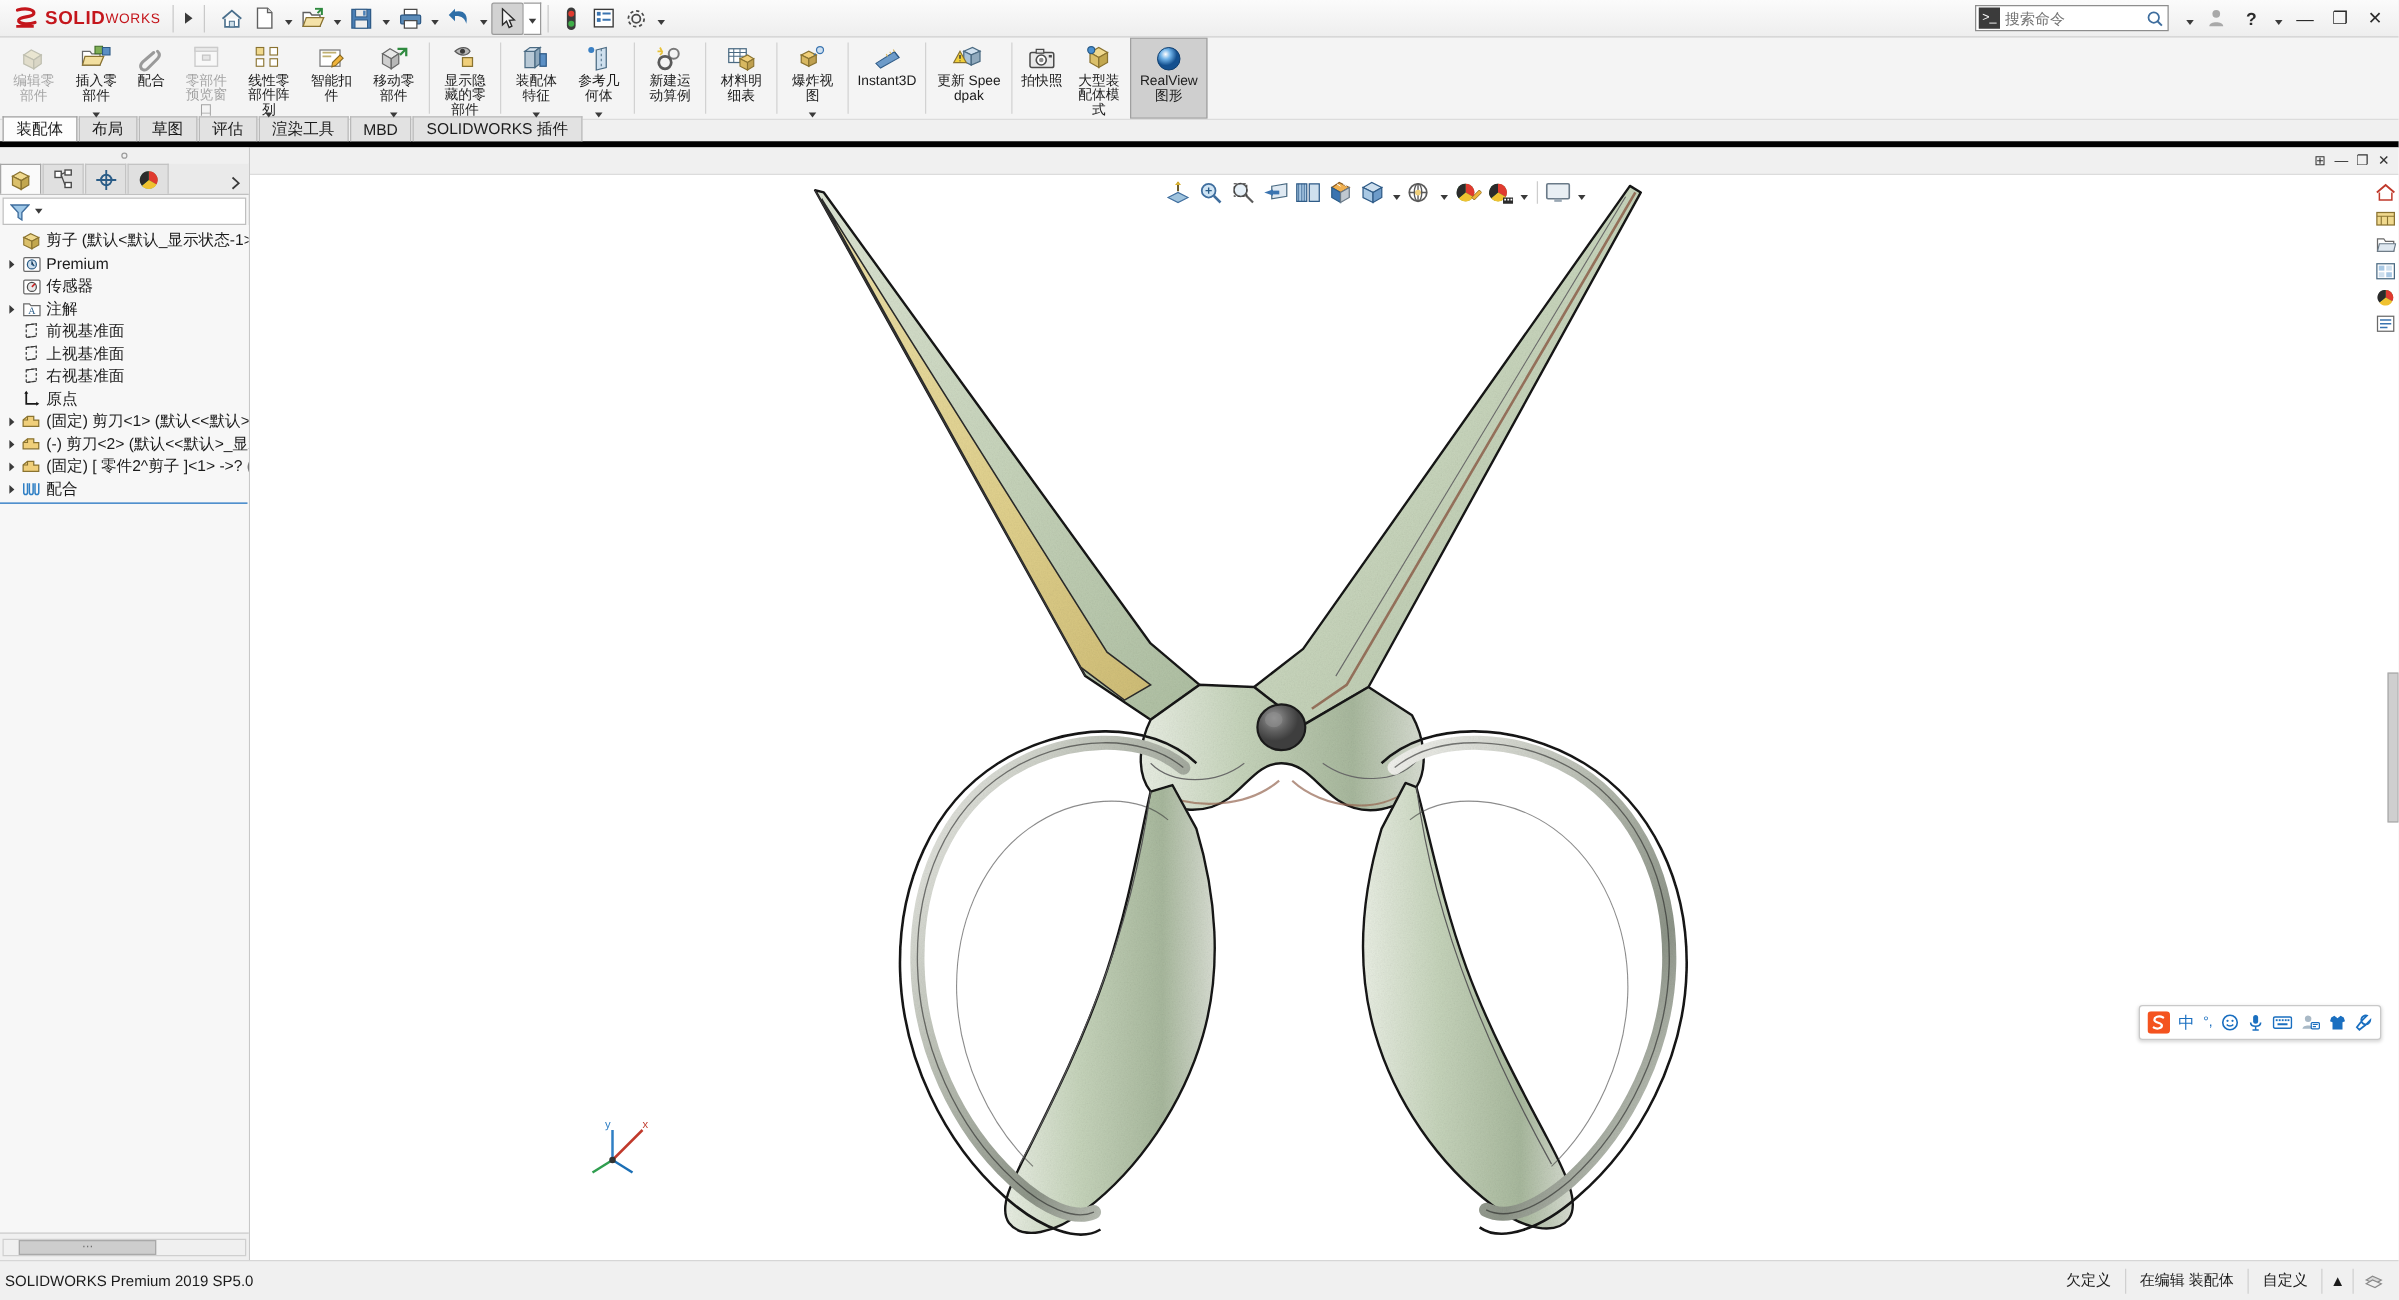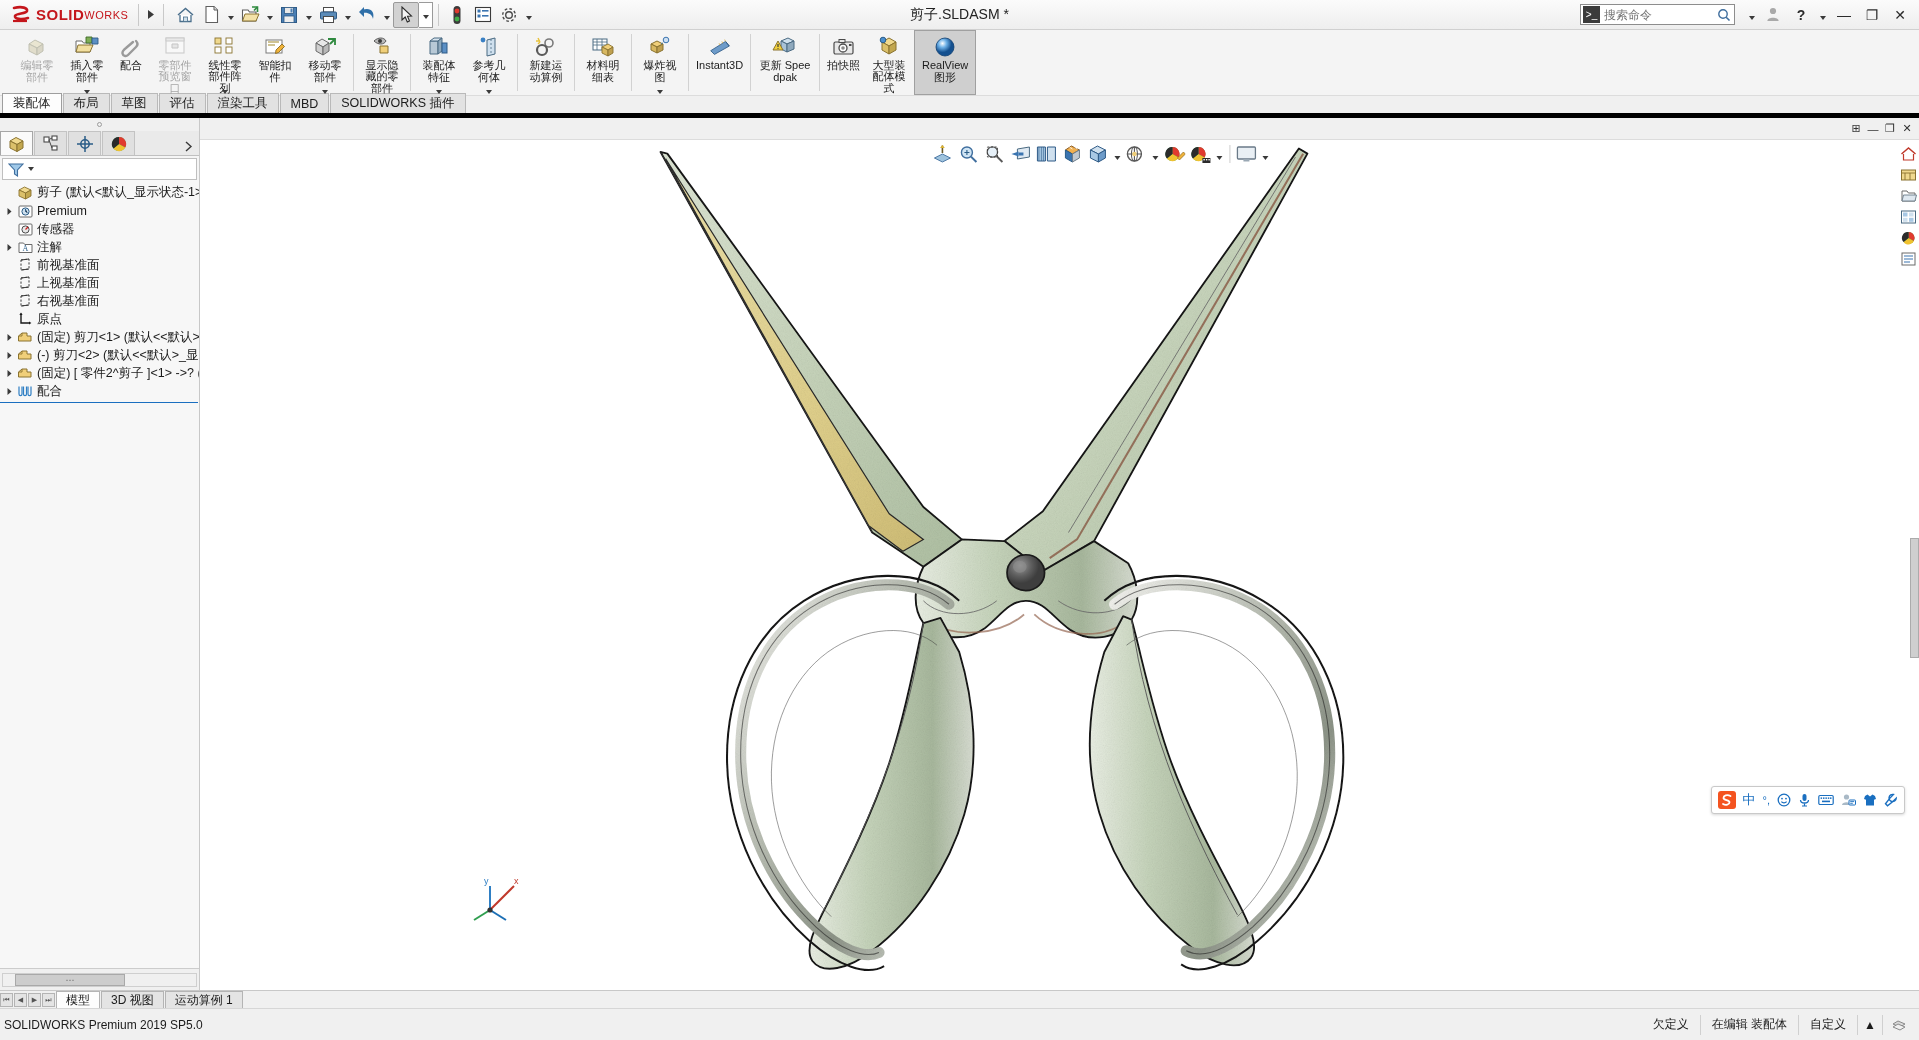--- a/index.html
+++ b/index.html
@@ -54,21 +54,21 @@
   }
   .searchbox .sicon { width:17px;height:17px;margin:0 4px 0 2px; background:#3b3b3b; color:#fff;
      font-size:10px; display:flex;align-items:center;justify-content:center; }
   .searchbox input { border:none; outline:none; font-size:12px; color:#6d6d6d; width:92px; background:transparent;
      font-family:"Liberation Sans", sans-serif;}
   .win-btn { width:26px;height:26px;display:flex;align-items:center;justify-content:center;cursor:pointer;font-size:14px;color:#2b2b2b;}
 
   
   .ribbon {
     flex:0 0 66px; height:66px; background:#f4f4f4; display:flex; align-items:stretch;
-    border-bottom:1px solid #dcdcdc; padding-left:12px; overflow:hidden;
+    border-bottom:1px solid #dcdcdc; padding-left:2px; overflow:hidden;
   }
   .rgroup { display:flex; align-items:stretch; }
   .rsep { width:1px; background:#d2d2d2; margin:4px 3px; }
   .rbtn {
     width:auto; min-width:38px; max-width:50px; display:flex; flex-direction:column; align-items:center;
     padding:3px 3px 0 3px; cursor:pointer; border:1px solid transparent; position:relative;
   }
   .rbtn.pressed { background:#cfcfcf; border:1px solid #a0a0a0;}
   .rbtn.disabled { opacity:0.38; cursor:default;}
   .rico { width:26px;height:25px; display:flex;align-items:center;justify-content:center;}
@@ -278,21 +278,20 @@
               <circle cx="9" cy="9" r="3.3"></circle>
               <circle cx="9" cy="9" r="6.3" stroke-dasharray="2.6 2.3"></circle>
             </g>
           </svg>
       </div>
       <div class="tb-caret">
           <div class="caret"></div>
         </div>
     </div>
 
-    <div class="title-text">剪子.SLDASM *</div>
 
     <div class="title-right">
       <div class="searchbox">
         <div class="sicon">&gt;_</div>
         <input placeholder="搜索命令" style="">
         <svg width="14" height="14" viewBox="0 0 14 14" style="margin-left:auto;margin-right:3px;">
             <circle cx="6" cy="6" r="4.2" stroke="#3f6e9e" stroke-width="1.4" fill="none"></circle>
             <path d="M9.2 9.2 L12.5 12.5" stroke="#3f6e9e" stroke-width="1.6"></path>
           </svg>
       </div>
@@ -1135,31 +1134,20 @@
         </div>
         <div class="it">
           <svg width="14" height="14" viewBox="0 0 14 14">
               <path d="M9.5 1.5 A3.6 3.6 0 1 0 12.2 5.2 L12.2 5.2 L8.6 8.8 L3.5 12.8 L1.5 10.8 L5.5 5.6 L9.5 1.5 Z" fill="none" stroke="#1a6fc0" stroke-width="1.4"></path>
             </svg>
         </div>
       </div>
     </div>
   </div>
 
-  <div class="docbar">
-    <div class="navbtns">
-      <div class="navb">⏮</div>
-      <div class="navb">◀</div>
-      <div class="navb">▶</div>
-      <div class="navb">⏭</div>
-    </div>
-    <div class="dtab sel">模型</div>
-    <div class="dtab">3D 视图</div>
-    <div class="dtab">运动算例 1</div>
-  </div>
 
   <div class="statusbar">
     <span>SOLIDWORKS Premium 2019 SP5.0</span>
     <div class="sb-right">
       <div class="sb-item first">欠定义</div>
       <div class="sb-item">在编辑 装配体</div>
       <div class="sb-item">自定义</div>
       <div class="sb-item" style="padding:0 6px;">▲</div>
       <div class="sb-item" style="padding:0 8px;">
         <svg width="16" height="14" viewBox="0 0 16 14">

